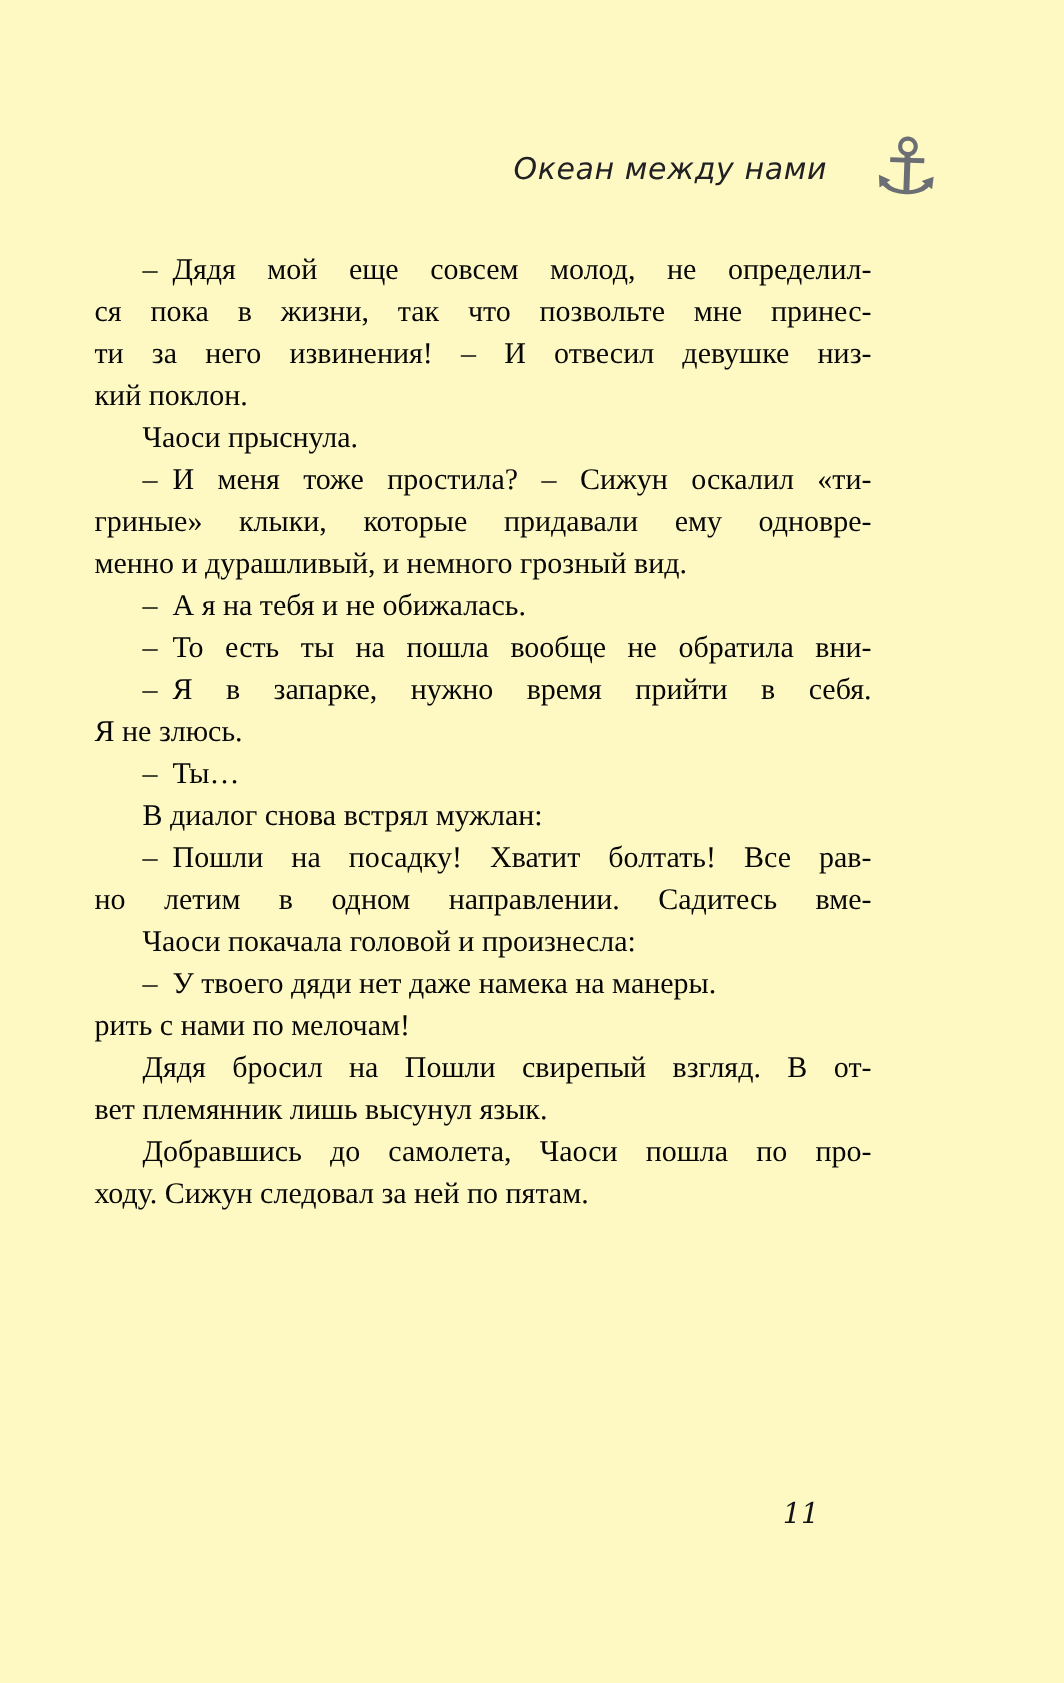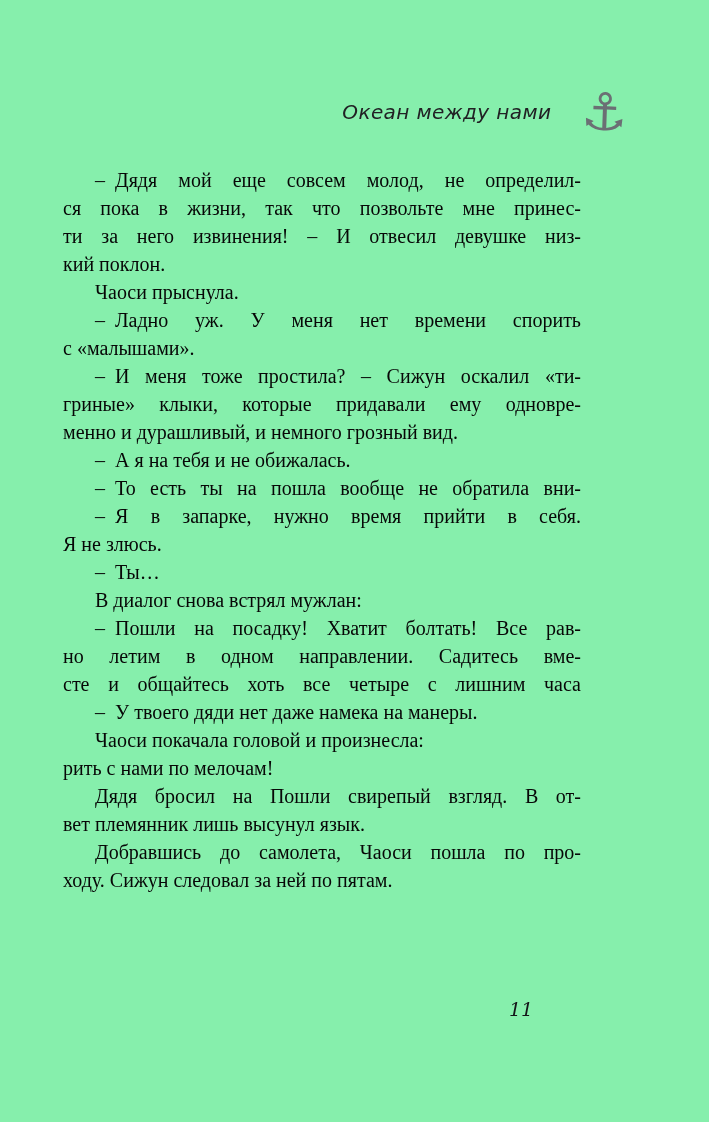--- a/index.html
+++ b/index.html
@@ -10,21 +10,21 @@
     width: 709px;
     height: 1122px;
     background: #ffffff;
     overflow: hidden;
     position: relative;
     font-family: "DejaVu Serif", "Liberation Serif", serif;
   }
   .page {
     position: absolute;
     inset: 0;
-    background: #86efac;
+    background: #fef9c3;
   }
   
   .running-header {
     position: absolute;
     top: 84px;
     left: 0;
     right: 81px;
     height: 56px;
     display: flex;
     align-items: center;
@@ -69,21 +69,21 @@
   }
   .line.last {
     text-align-last: left;
   }
   .line.first {
     text-indent: 32px;
   }
   
   .page-number {
     position: absolute;
-    left: 499px;
+    left: 512px;
     top: 998px;
     width: 44px;
     text-align: center;
     font-style: italic;
     font-size: 19px;
     color: #141418;
   }
 </style>
 </head>
 <body>
@@ -99,24 +99,20 @@
       <p>
         <span class="line first">– Дядя мой еще совсем молод, не определил-</span>
         <span class="line">ся пока в жизни, так что позвольте мне принес-</span>
         <span class="line">ти за него извинения! – И отвесил девушке низ-</span>
         <span class="line last">кий поклон.</span>
       </p>
       <p>
         <span class="line first last">Чаоси прыснула.</span>
       </p>
       <p>
-        <span class="line first">– Ладно уж. У меня нет времени спорить</span>
-        <span class="line last">с «малышами».</span>
-      </p>
-      <p>
         <span class="line first">– И меня тоже простила? – Сижун оскалил «ти-</span>
         <span class="line">гриные» клыки, которые придавали ему одновре-</span>
         <span class="line last">менно и дурашливый, и немного грозный вид.</span>
       </p>
       <p>
         <span class="line first last">– А я на тебя и не обижалась.</span>
       </p>
       <p>
         <span class="line first">– То есть ты на пошла вообще не обратила вни-</span>
       </p>
@@ -126,27 +122,26 @@
       </p>
       <p>
         <span class="line first last">– Ты…</span>
       </p>
       <p>
         <span class="line first last">В диалог снова встрял мужлан:</span>
       </p>
       <p>
         <span class="line first">– Пошли на посадку! Хватит болтать! Все рав-</span>
         <span class="line">но летим в одном направлении. Садитесь вме-</span>
-        <span class="line">сте и общайтесь хоть все четыре с лишним часа</span>
+      </p>
+      <p>
+        <span class="line first last">Чаоси покачала головой и произнесла:</span>
       </p>
       <p>
         <span class="line first last">– У твоего дяди нет даже намека на манеры.</span>
-      </p>
-      <p>
-        <span class="line first last">Чаоси покачала головой и произнесла:</span>
       </p>
       <p>
         <span class="line last">рить с нами по мелочам!</span>
       </p>
       <p>
         <span class="line first">Дядя бросил на Пошли свирепый взгляд. В от-</span>
         <span class="line last">вет племянник лишь высунул язык.</span>
       </p>
       <p>
         <span class="line first">Добравшись до самолета, Чаоси пошла по про-</span>

